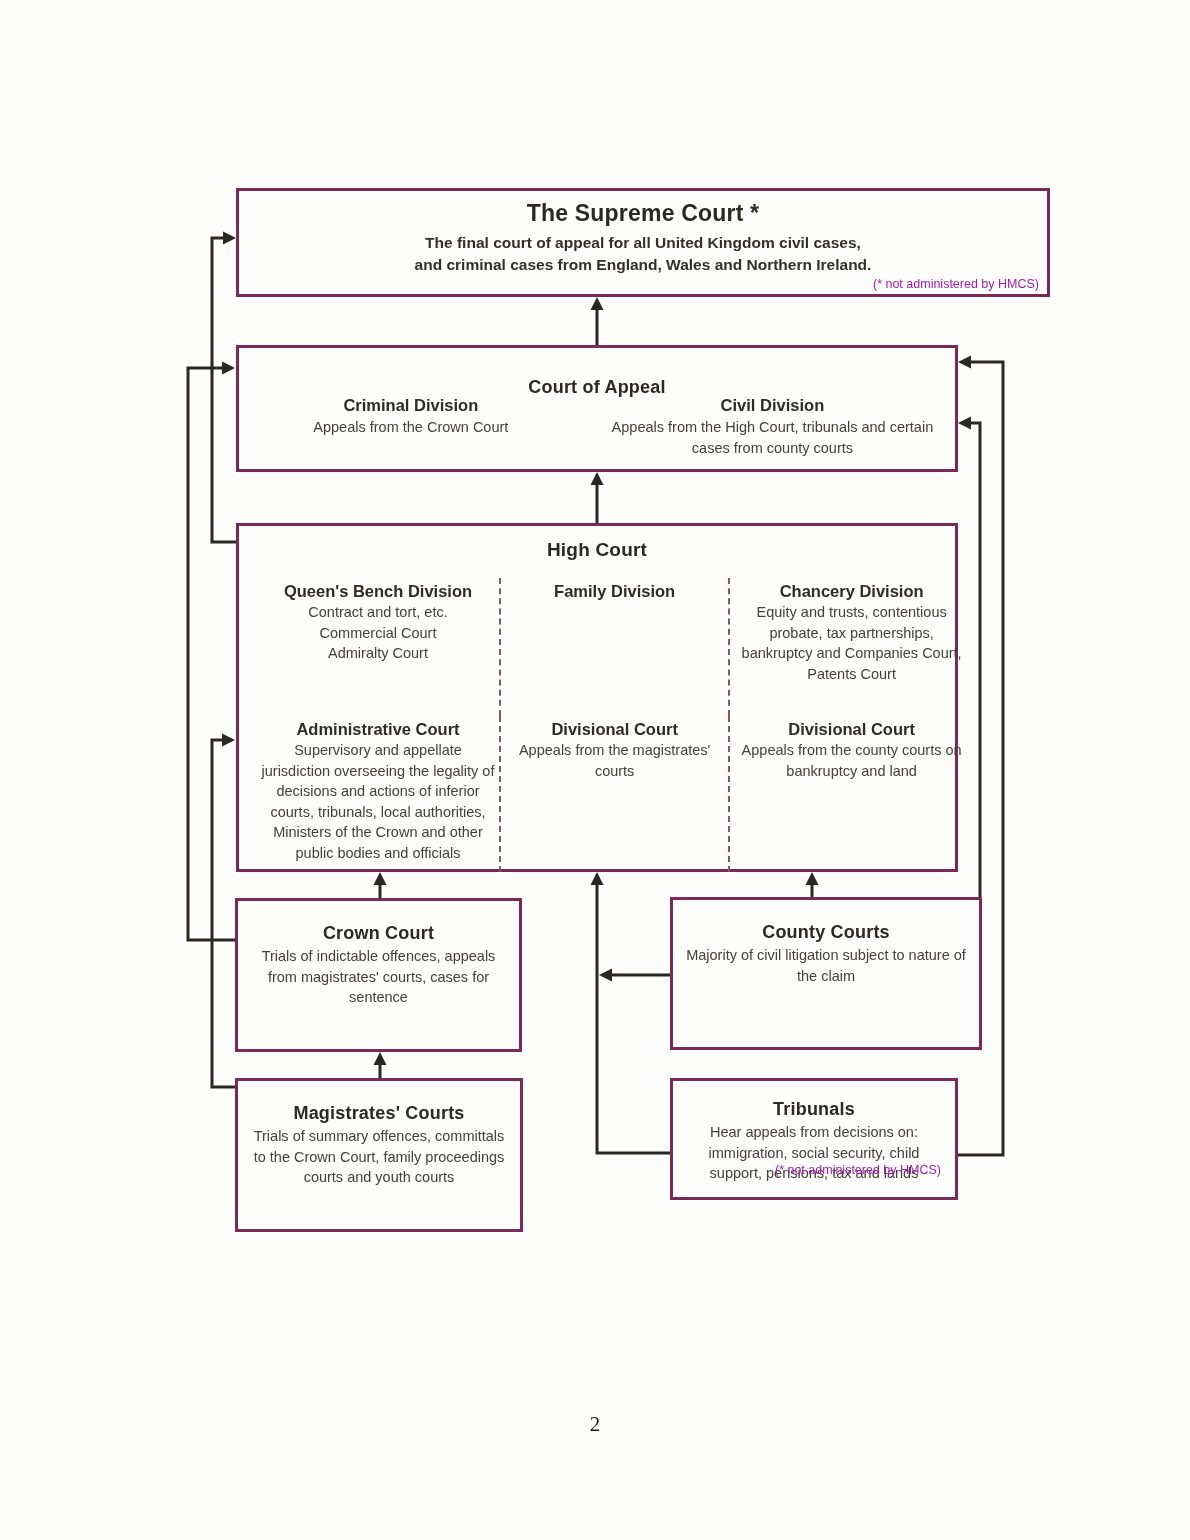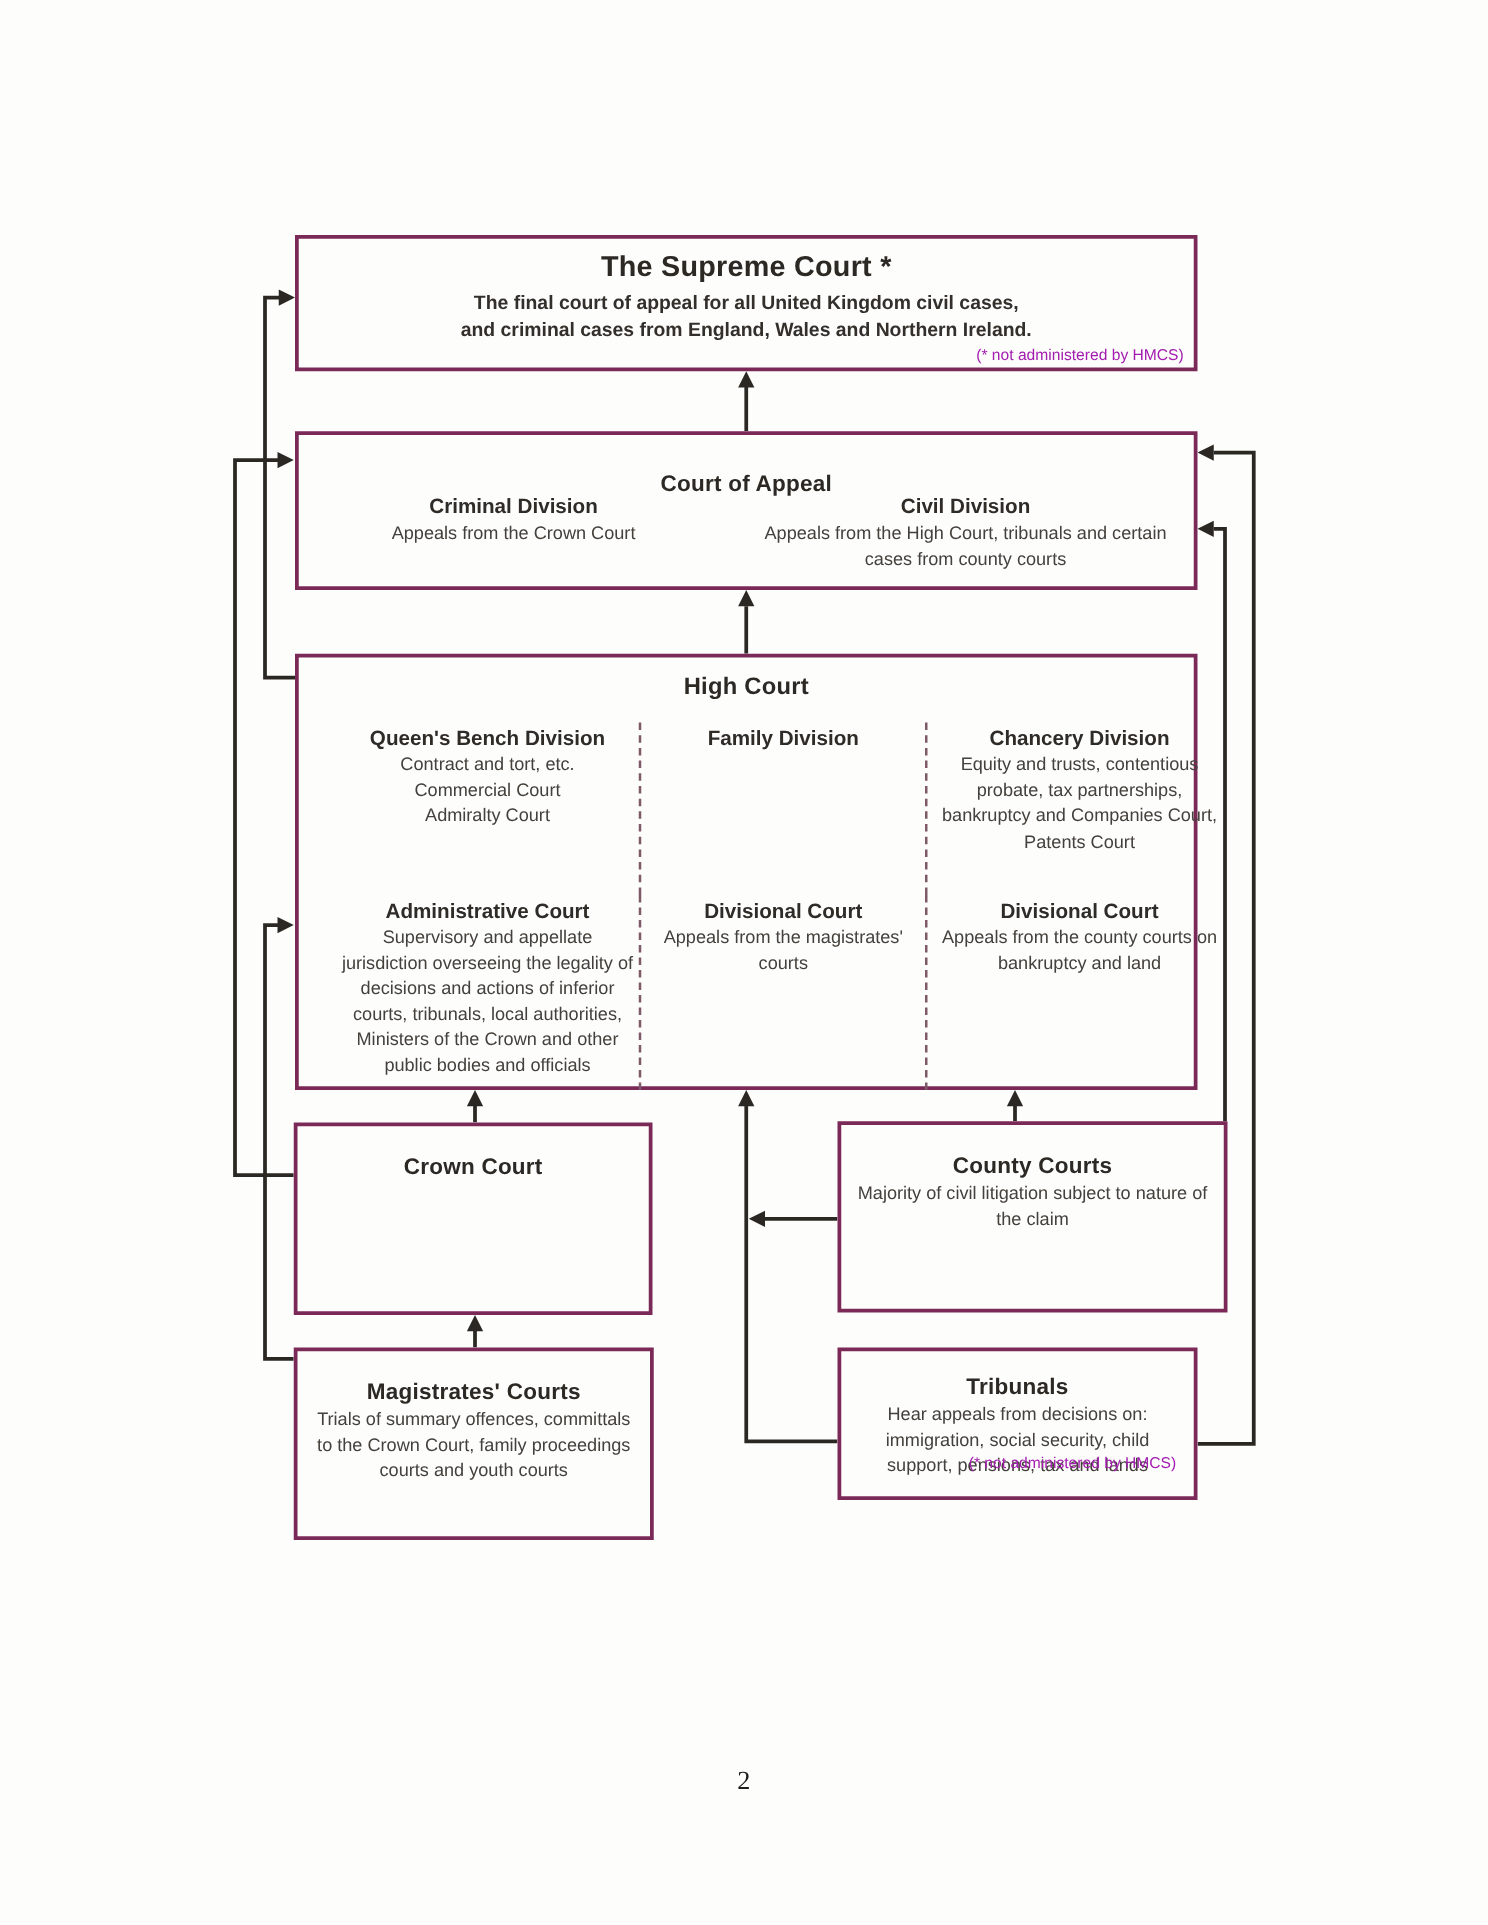--- a/index.html
+++ b/index.html
@@ -35,39 +35,39 @@
     font-size:14.5px;
     line-height:1.42;
     color:#44403b;
   }
   .note-text{
     font-size:12.5px;
     color:#a21caf;
   }
 
   
-  #supreme{left:236px;top:188px;width:722px;height:109px;}
+  #supreme{left:236px;top:188px;width:814px;height:109px;}
   #supreme .box-title{font-size:23px;font-weight:700;margin-top:9px;}
   #supreme .body-text{font-weight:700;font-size:15.5px;line-height:1.4;margin-top:5px;color:#332f2b;}
   #supreme .note-text{position:absolute;right:8px;bottom:3px;}
 
   
   #coa{left:236px;top:345px;width:722px;height:127px;}
   #coa .box-title{margin-top:29px;font-size:18px;}
   .coa-cols{position:absolute;left:0;top:48px;width:100%;}
   .coa-col{position:absolute;top:0;}
   .coa-col.left{left:2%;width:44%;}
   .coa-col.right{left:51%;width:47%;}
   .coa-col .sub-title{margin-bottom:2px;}
 
   
   #high{left:236px;top:523px;width:722px;height:349px;}
   #high .box-title{margin-top:13px;}
   .hc-grid{
-    position:absolute;left:16px;top:52px;width:100%;height:294px;
+    position:absolute;left:4px;top:52px;width:100%;height:294px;
     display:grid;
     grid-template-columns:33.8% 32.3% 33.9%;
     grid-template-rows:138px auto;
     padding-left:14px;
   }
   .hc-cell{padding:4px 4px 0 4px;box-sizing:border-box;}
   .hc-cell.mid{border-left:2px dashed #7e5a68;border-right:2px dashed #7e5a68;}
   .hc-cell .sub-title{margin-bottom:1px;}
 
   
@@ -171,20 +171,21 @@
       </div>
       <div class="hc-cell">
         <div class="sub-title">Divisional Court</div>
         <div class="body-text">Appeals from the county courts on bankruptcy and land</div>
       </div>
     </div>
   </div>
 
   <div class="box" id="crown">
     <div class="box-title lower-title">Crown Court</div>
+    <div class="body-text lower-body">Trials of indictable offences, appeals from magistrates' courts, cases for sentence</div>
   </div>
 
   <div class="box" id="county">
     <div class="box-title lower-title">County Courts</div>
     <div class="body-text lower-body">Majority of civil litigation subject to nature of the claim</div>
   </div>
 
   <div class="box" id="magistrates">
     <div class="box-title lower-title">Magistrates' Courts</div>
     <div class="body-text lower-body">Trials of summary offences, committals to the Crown Court, family proceedings courts and youth courts</div>

